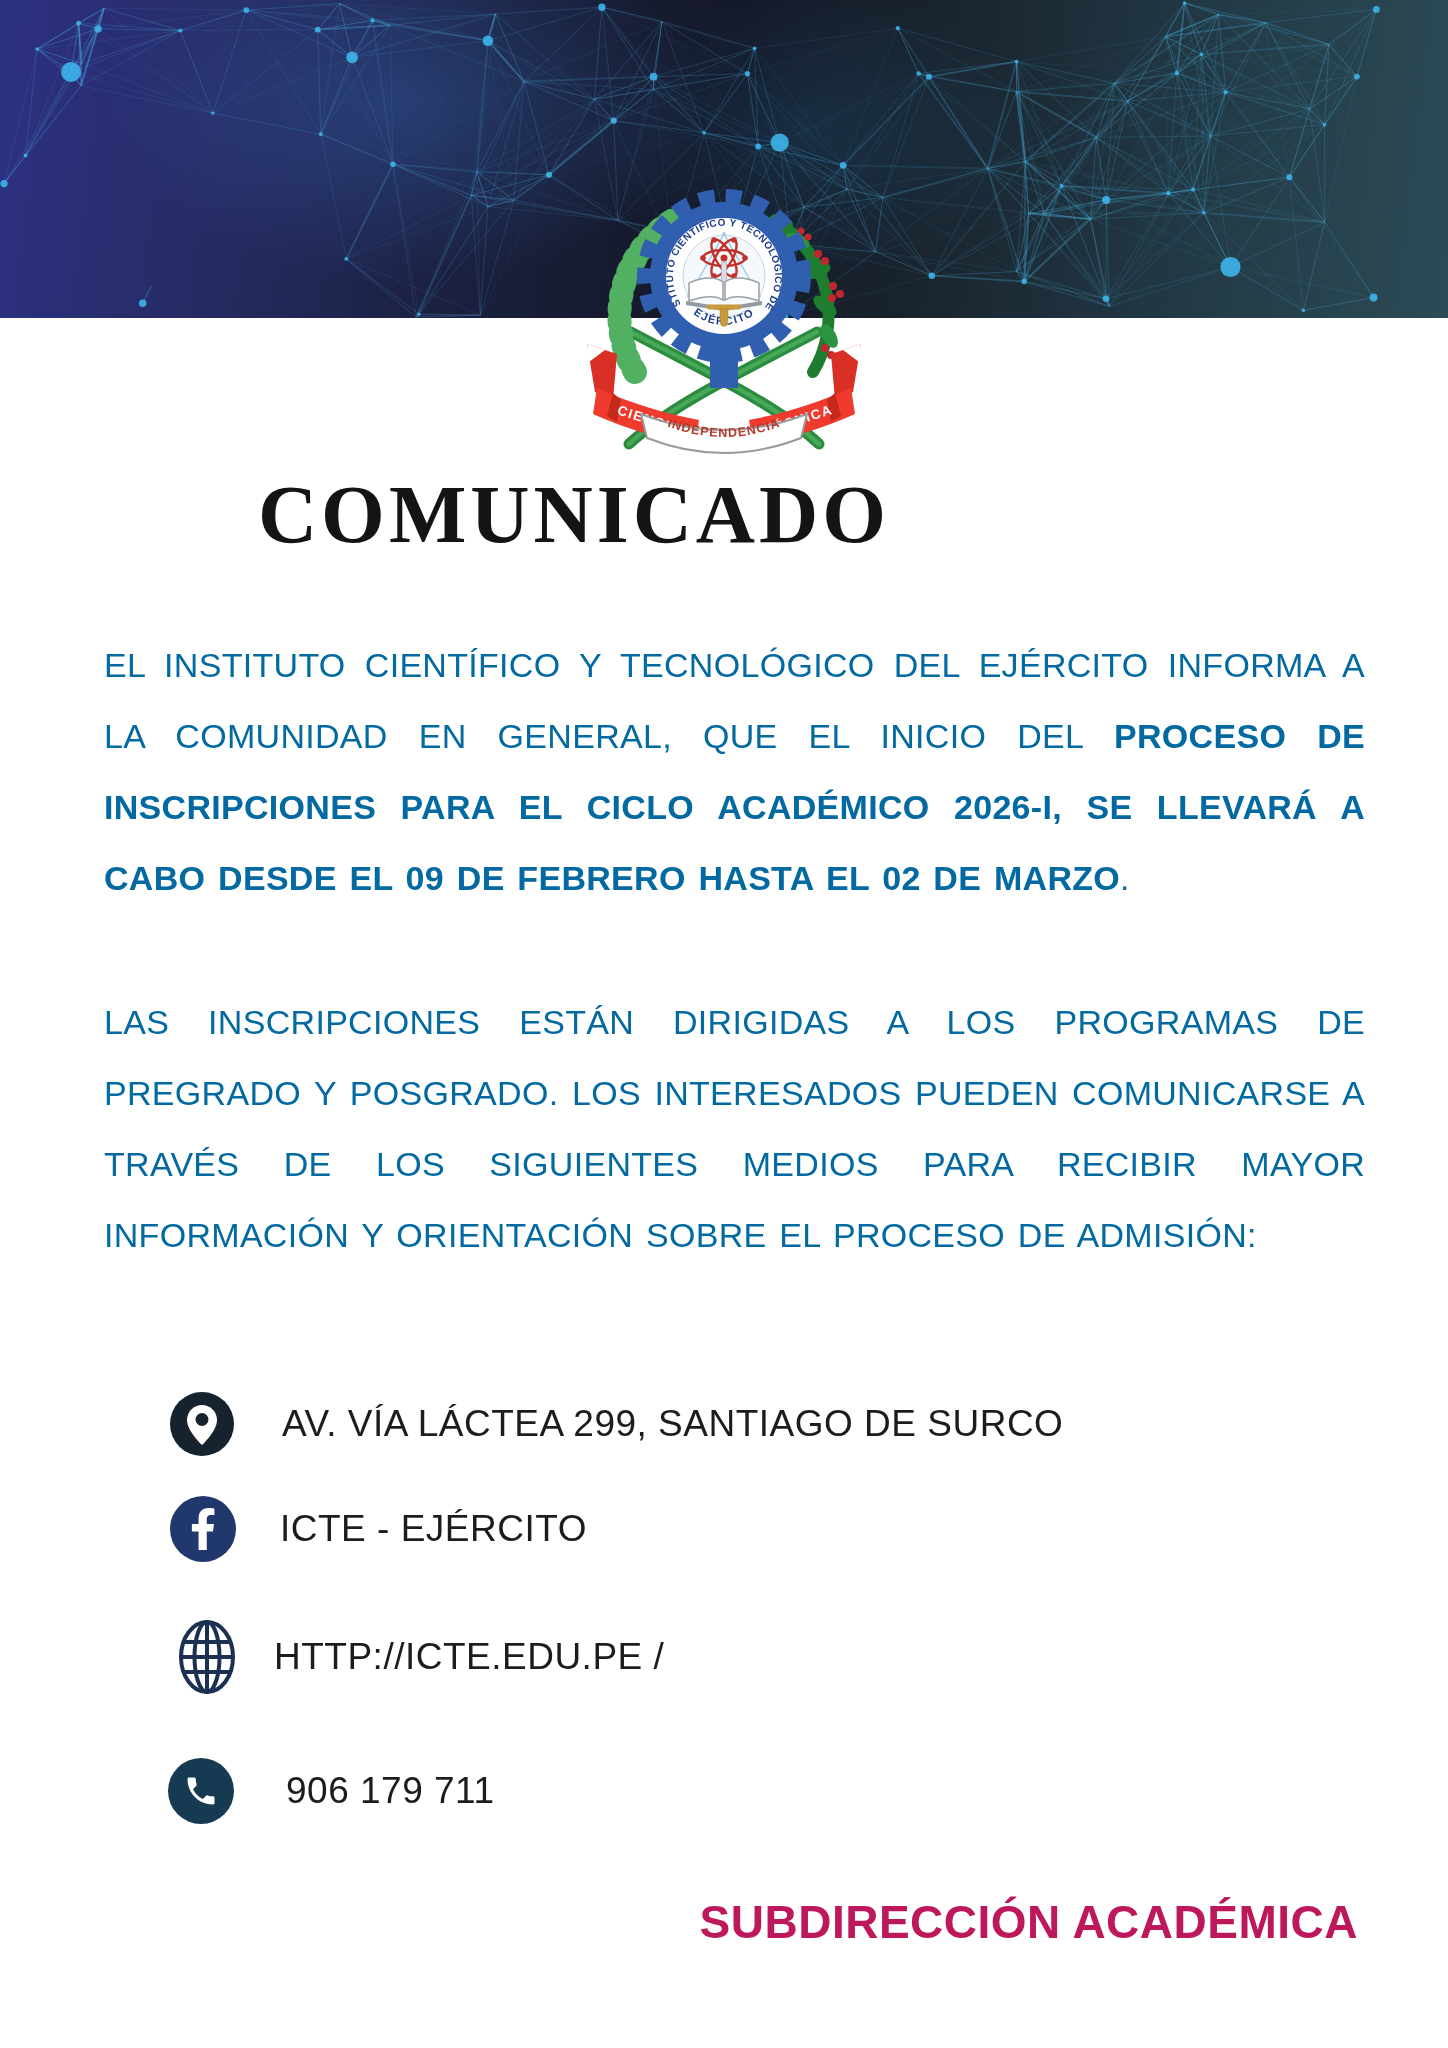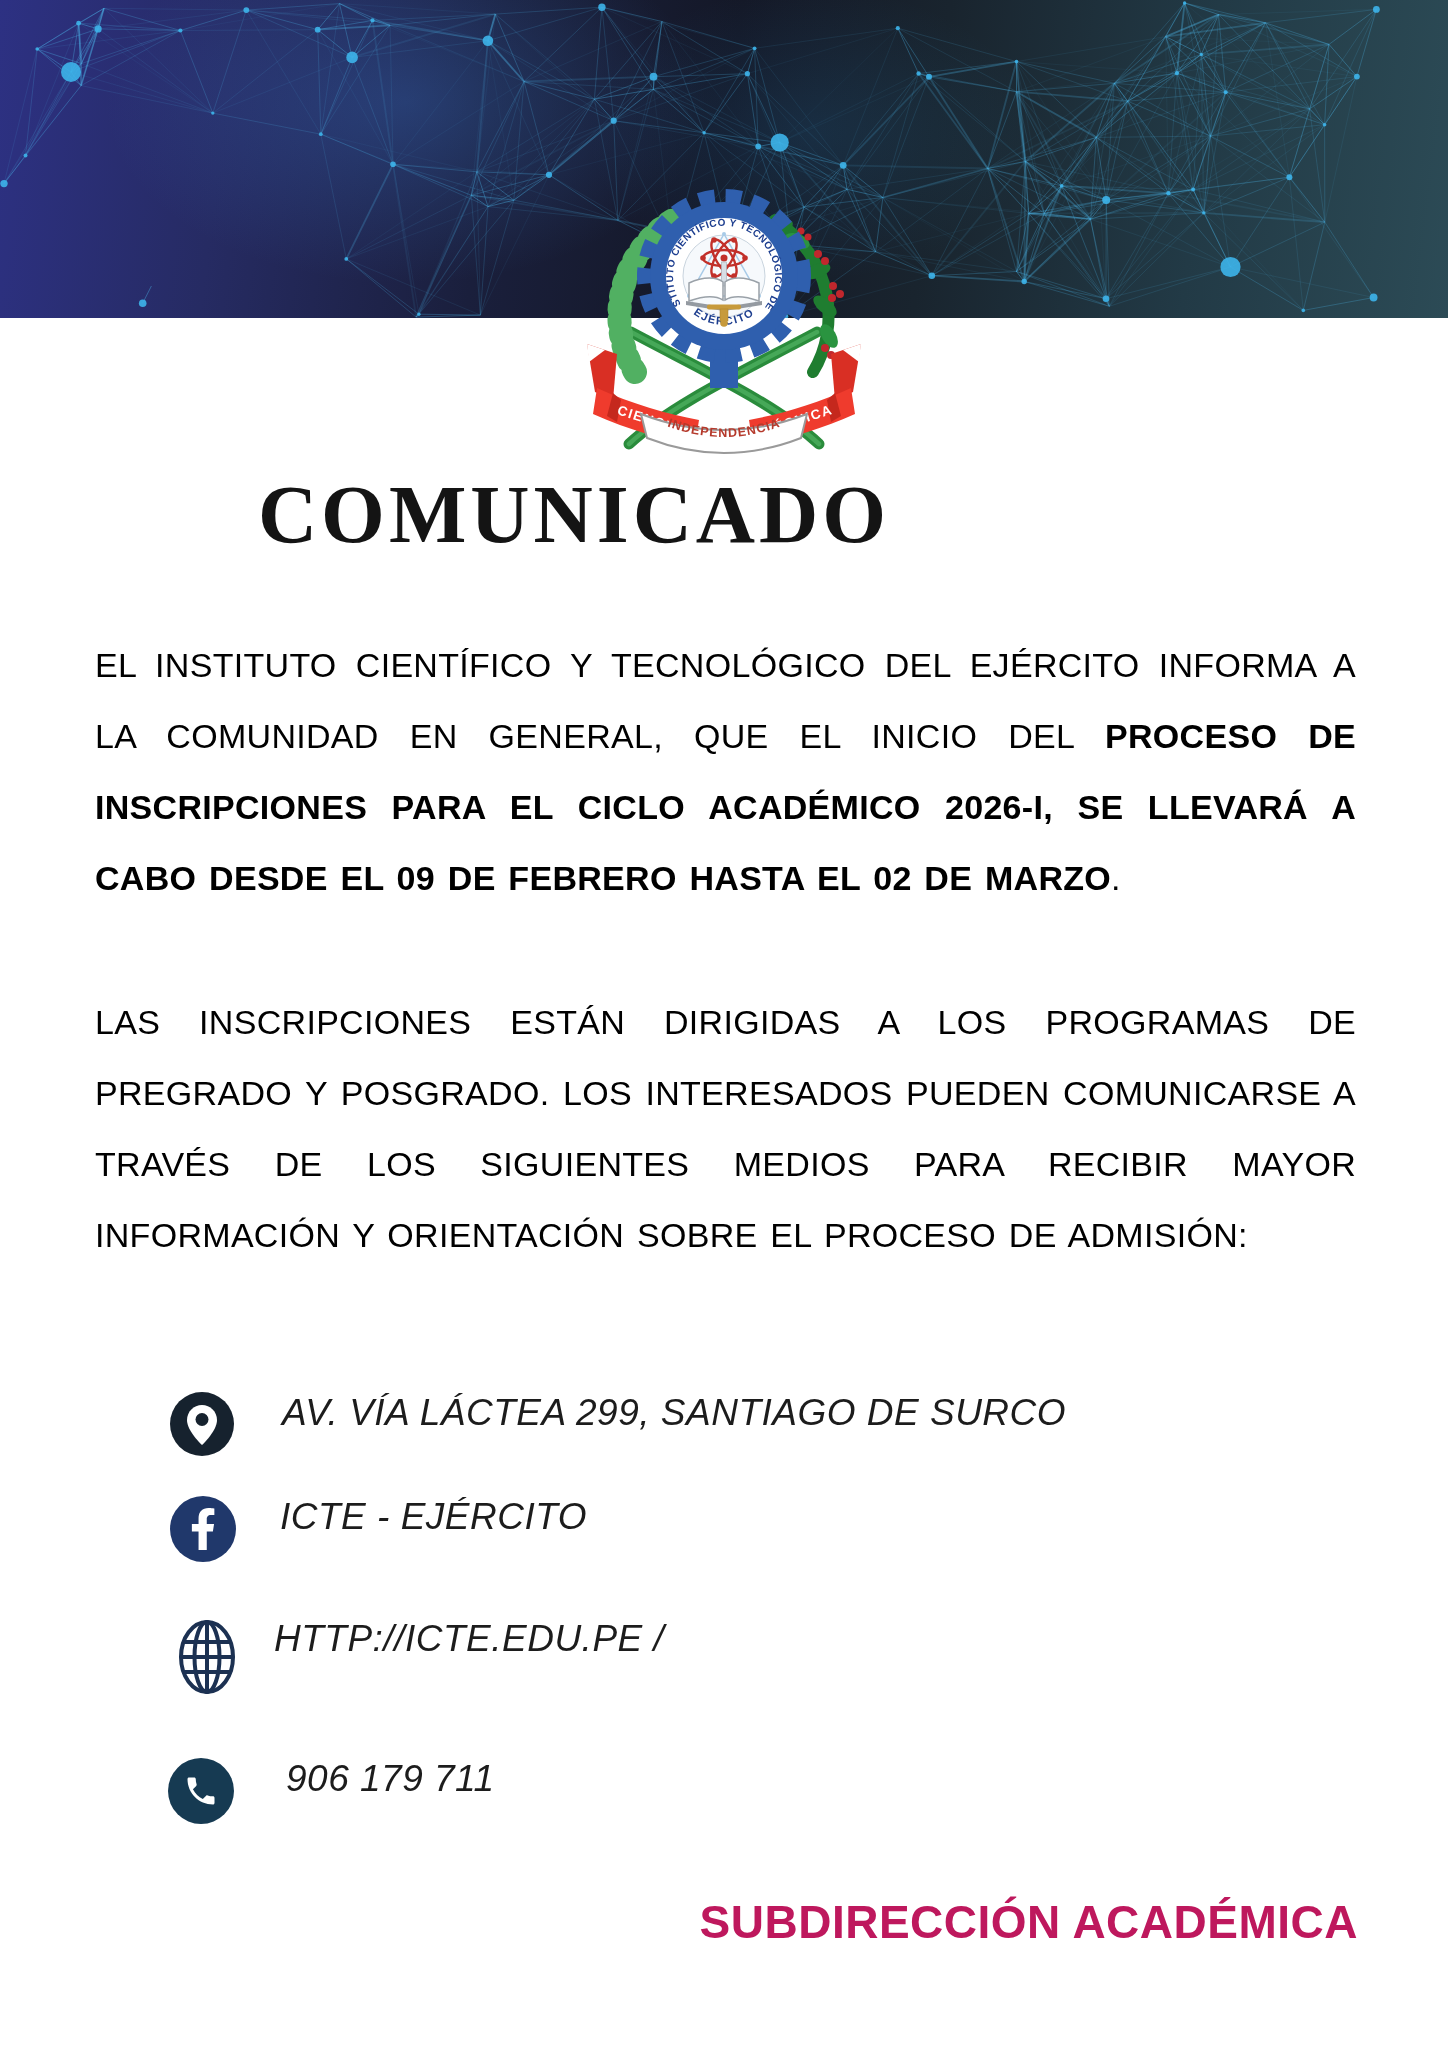--- a/index.html
+++ b/index.html
@@ -23,28 +23,28 @@
   .ribbon-label{font-family:"Liberation Sans",sans-serif;font-weight:700;fill:#ffffff;letter-spacing:1.5px;}
   .indep-label{font-family:"Liberation Sans",sans-serif;font-weight:700;fill:#b5392b;letter-spacing:1px;}
   
   .title{
     position:absolute;top:468px;left:0;width:1148px;text-align:center;
     font-family:"Liberation Serif","DejaVu Serif",serif;font-weight:700;
     font-size:82px;letter-spacing:4px;color:#141414;line-height:1.15;
   }
   
   .para{
-    position:absolute;left:95px;width:1261px;text-align:justify;
-    font-size:34px;line-height:71px;color:#000000;letter-spacing:.3px;word-spacing:3px;
+    position:absolute;left:104px;width:1261px;text-align:justify;
+    font-size:34px;line-height:71px;color:#0369a1;letter-spacing:.3px;word-spacing:3px;
   }
   .para span.b{font-weight:700;}
   #para1{top:630px;}
   #para2{top:987px;}
   
-  .contact{position:absolute;display:flex;font-style:italic;}
+  .contact{position:absolute;display:flex;align-items:center;}
   .contact .icon{flex:0 0 auto;display:block;}
   .contact .txt{font-size:37px;color:#1c1c1c;letter-spacing:.5px;white-space:nowrap;}
   #contact-address{top:1392px;left:170px;}
   #contact-address .icon{margin-right:48px;}
   #contact-facebook{top:1496px;left:170px;}
   #contact-facebook .icon{margin-right:44px;}
   #contact-web{top:1618px;left:178px;}
   #contact-web .icon{margin-right:38px;}
   #contact-phone{top:1758px;left:168px;}
   #contact-phone .icon{margin-right:52px;}

